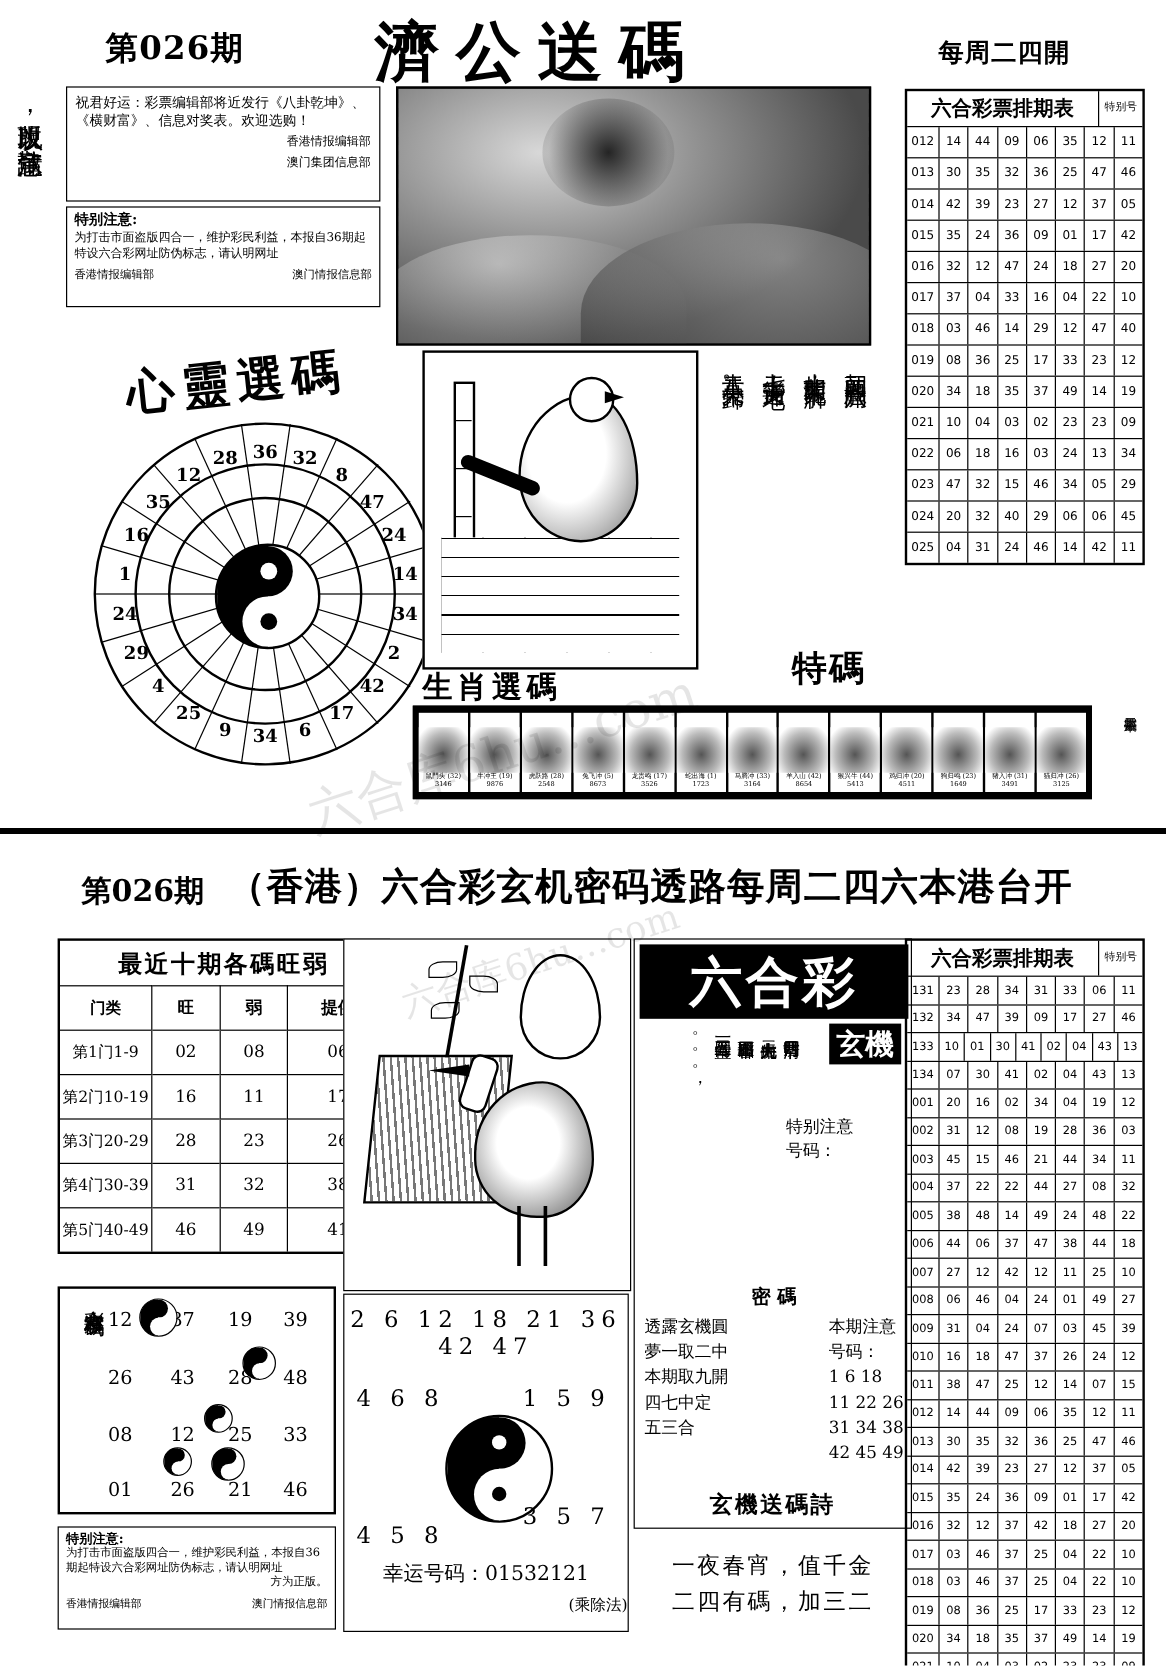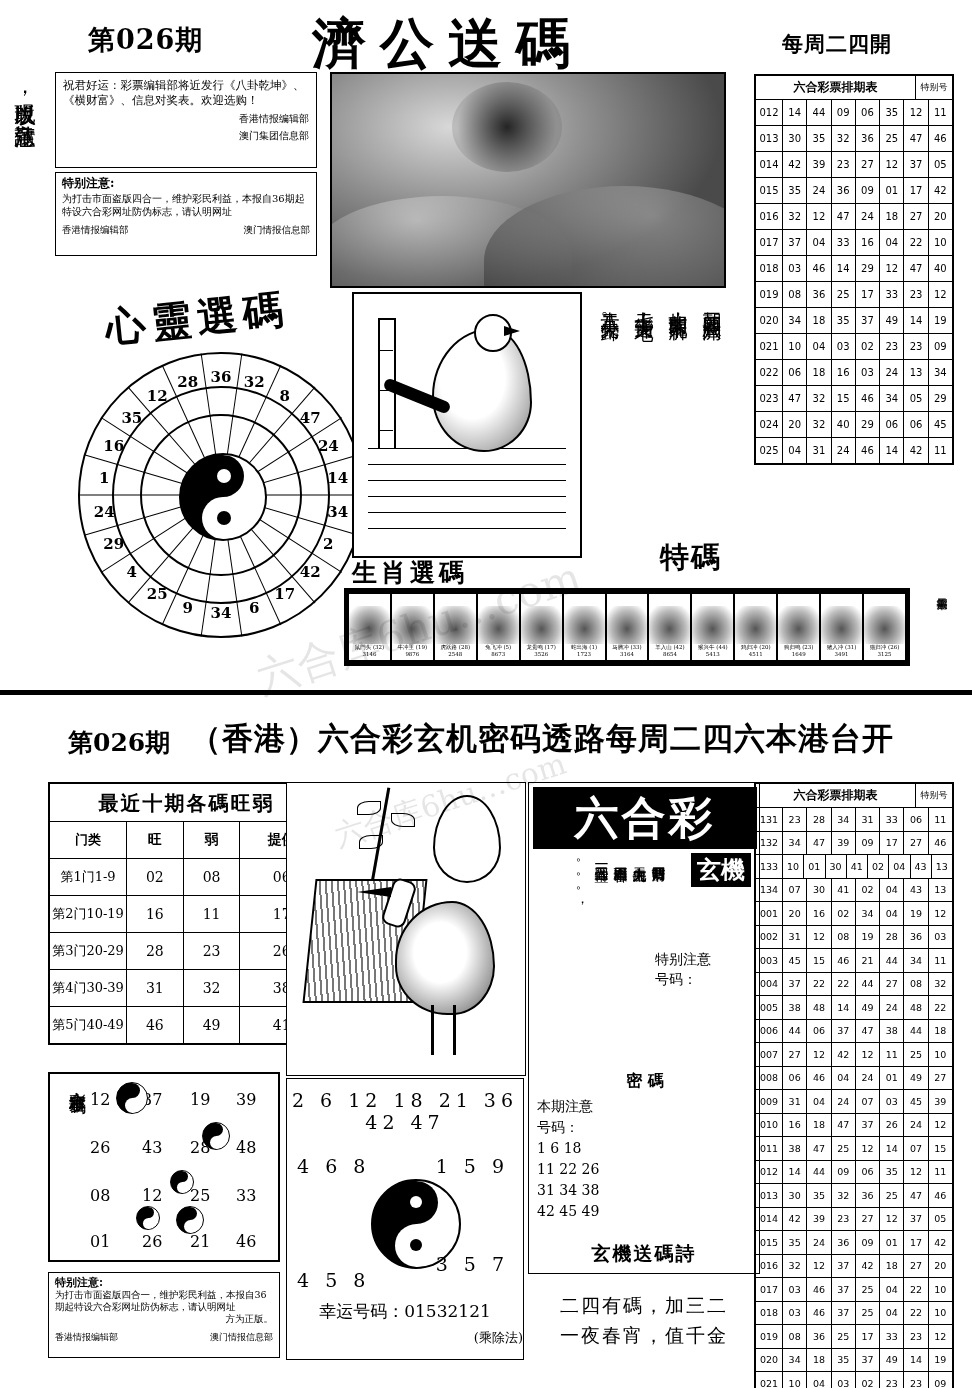--- a/index.html
+++ b/index.html
@@ -37,21 +37,21 @@
   #top-photo .tree{position:absolute;left:120px;top:8px;width:110px;height:90px;border-radius:50%;
     background:radial-gradient(circle at 50% 50%, rgba(20,20,20,.9), rgba(90,90,90,.2) 70%);}
   #top-photo .hill{position:absolute;left:-20px;bottom:-30px;width:260px;height:120px;border-radius:50% 50% 0 0;
     background:radial-gradient(ellipse at 40% 20%, rgba(230,230,230,.55), rgba(40,40,40,.5));}
   #top-photo .hill2{position:absolute;right:-40px;bottom:-50px;width:280px;height:150px;border-radius:50% 50% 0 0;
     background:radial-gradient(ellipse at 60% 20%, rgba(200,200,200,.45), rgba(30,30,30,.6));}
 
   
   #sched-top{right:18px;top:74px;width:200px;border:2px solid #000;box-sizing:border-box;}
   .sched-hd{display:flex;border-bottom:1px solid #000;}
-  .sched-hd .t{flex:1;font-size:12px;font-weight:bold;display:flex;align-items:center;justify-content:center;padding:3px 0;font-family:"DejaVu Serif",serif;letter-spacing:0px;}
+  .sched-hd .t{flex:1;font-size:17px;font-weight:bold;display:flex;align-items:center;justify-content:center;padding:3px 0;font-family:"DejaVu Serif",serif;letter-spacing:0px;}
   .sched-hd .sp{width:34px;border-left:1px solid #000;font-size:9px;line-height:11px;display:flex;align-items:center;justify-content:center;text-align:center;padding:2px 1px;}
   .sched-row{display:flex;border-bottom:1px solid #000;height:25px;}
   .sched-row:last-child{border-bottom:none;}
   .sched-row .id{width:26px;border-right:1px solid #000;font-size:10px;display:flex;align-items:center;justify-content:center;}
   .sched-row .n{flex:1;border-right:1px solid #000;font-size:10px;display:flex;align-items:center;justify-content:center;}
   .sched-row .n:last-child{border-right:none;}
 
   
   #bagua-title{left:82px;top:288px;width:230px;height:60px;font-size:40px;font-weight:bold;font-family:"DejaVu Serif",serif;letter-spacing:6px;transform:rotate(-6deg);}
   #wheel{left:78px;top:352px;width:286px;height:286px;}
@@ -148,21 +148,21 @@
   #midnums .yd2{position:absolute;left:37px;top:58px;width:12px;height:12px;border-radius:50%;background:#000;z-index:3;}
   #lucky-code{position:absolute;left:0;right:0;bottom:36px;text-align:center;font-size:17px;font-family:"DejaVu Serif",serif;margin-top:48px;}
   #lucky-method{position:absolute;left:0;right:0;bottom:12px;text-align:right;font-size:13px;font-family:"DejaVu Serif",serif;}
 
   
   #mid-panel{left:528px;top:782px;width:232px;height:492px;border:1px solid #000;box-sizing:border-box;}
   #lhc-logo{position:absolute;left:4px;top:4px;width:224px;height:62px;background:#000;color:#fff;display:flex;align-items:center;justify-content:center;font-size:44px;font-weight:bold;font-family:"DejaVu Serif",serif;letter-spacing:3px;}
   #xuanji{position:absolute;right:8px;top:70px;font-size:24px;font-weight:bold;font-family:"DejaVu Serif",serif;background:#000;color:#fff;padding:1px 6px;}
   #vpoem{position:absolute;left:6px;top:74px;width:132px;height:122px;display:flex;flex-direction:row-reverse;gap:2px;}
   #vpoem .col{writing-mode:vertical-rl;text-orientation:upright;font-size:14px;line-height:17px;font-family:"DejaVu Serif",serif;}
-  #sp-note{position:absolute;left:126px;top:146px;width:102px;font-size:14px;line-height:20px;font-family:"DejaVu Serif",serif;margin-top:20px;}
+  #sp-note{position:absolute;left:126px;top:146px;width:102px;font-size:14px;line-height:20px;font-family:"DejaVu Serif",serif;}
   #mima{position:absolute;left:8px;top:288px;width:216px;font-family:"DejaVu Serif",serif;}
   #mima .t{text-align:center;font-size:16px;font-weight:bold;}
   #mima .body{display:flex;justify-content:space-between;margin-top:4px;}
   #mima .lcol{font-size:14px;line-height:21px;}
   #mima .rcol{font-size:14px;line-height:21px;text-align:left;}
   #songma{position:absolute;left:0;right:0;bottom:6px;text-align:center;font-family:"DejaVu Serif",serif;}
   #songma .t{font-size:19px;font-weight:bold;letter-spacing:2px;}
 
   #poem-lines{left:528px;top:1290px;width:232px;text-align:center;font-family:"DejaVu Serif",serif;font-size:19px;line-height:30px;letter-spacing:2px;}
 
@@ -659,38 +659,45 @@
       <div class="col">三五同堂传二一</div>
       <div class="col">。。。，</div>
     </div>
     <div id="sp-note">
       <div>特别注意</div>
       <div>号码：</div>
     </div>
     <div id="mima">
       <div class="t">密 碼</div>
       <div class="body">
+        <div class="lcol" id="mima-left">
+            <div>透露玄機圓</div>
+            <div>夢一取二中</div>
+            <div>本期取九開</div>
+            <div>四七中定</div>
+            <div>五三合</div>
+          </div>
         <div class="rcol" id="mima-right">
             <div>本期注意</div>
             <div>号码：</div>
             <div>1  6  18</div>
             <div>11  22  26</div>
             <div>31  34  38</div>
             <div>42  45 49</div>
           </div>
       </div>
     </div>
     <div id="songma">
       <div class="t">玄機送碼詩</div>
     </div>
   </div>
 
   <div class="abs" id="poem-lines">
+    <div>一夜春宵，值千金</div>
     <div>二四有碼，加三二</div>
-    <div>一夜春宵，值千金</div>
   </div>
 
   <div class="abs" id="sched-bot">
     <div class="sched-hd">
       <div class="t">六合彩票排期表</div>
       <div class="sp">特别号</div>
     </div>
     <div id="sched-bot-rows">
         <div class="sched-row">
           <div class="id">131</div>

